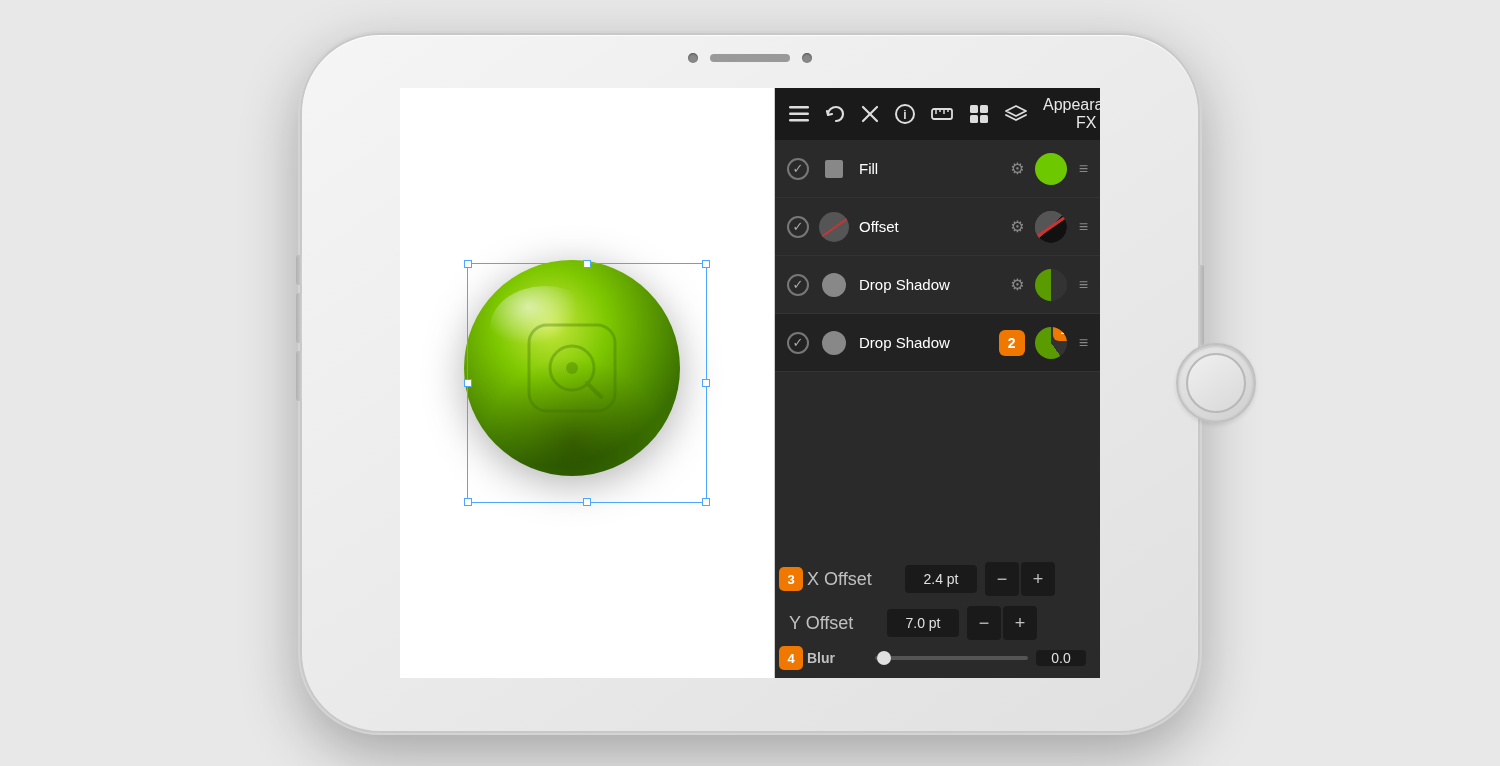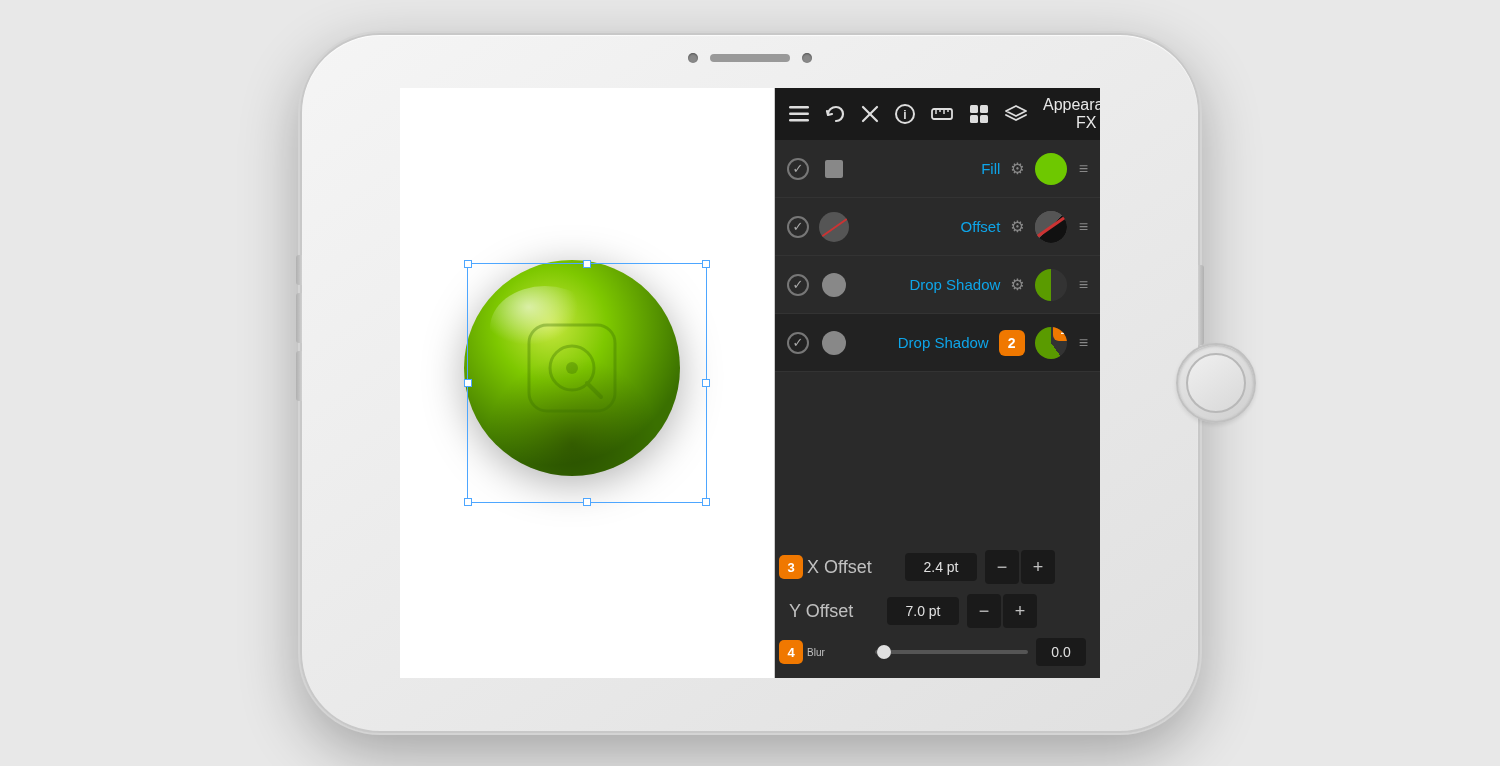--- a/index.html
+++ b/index.html
@@ -234,23 +234,22 @@
       width: 30px;
       height: 30px;
       border-radius: 4px;
       display: flex;
       align-items: center;
       justify-content: center;
       flex-shrink: 0;
     }
     .fx-label {
       flex: 1;
-      color: #0ea5e9;
+      color: #ffffff;
       font-size: 15px;
-      text-align: right;
     }
     .fx-gear {
       color: #888;
       font-size: 16px;
       cursor: pointer;
     }
     .fx-color-btn {
       width: 32px;
       height: 32px;
       border-radius: 50%;
@@ -343,23 +342,24 @@
       border-radius: 4px;
     }
 
     .blur-row {
       display: flex;
       align-items: center;
       gap: 8px;
     }
     .blur-label {
       color: #c0c0c0;
-      font-size: 10px;
+      font-size: 14px;
       width: 60px;
       flex-shrink: 0;
+      font-weight: bold;
     }
     .blur-slider-track {
       flex: 1;
       height: 4px;
       background: #555;
       border-radius: 2px;
       position: relative;
     }
     .blur-slider-thumb {
       position: absolute;
@@ -369,21 +369,21 @@
       width: 14px;
       height: 14px;
       border-radius: 50%;
       background: #e0e0e0;
       cursor: pointer;
     }
     .blur-value {
       background: #1a1a1a;
       color: #e0e0e0;
       font-size: 14px;
-      padding: 6px 10px;
+      padding: 0 10px;
       border-radius: 4px;
       min-width: 50px;
       text-align: center;
     }
 
     
     .badge {
       position: absolute;
       width: 28px;
       height: 28px;

